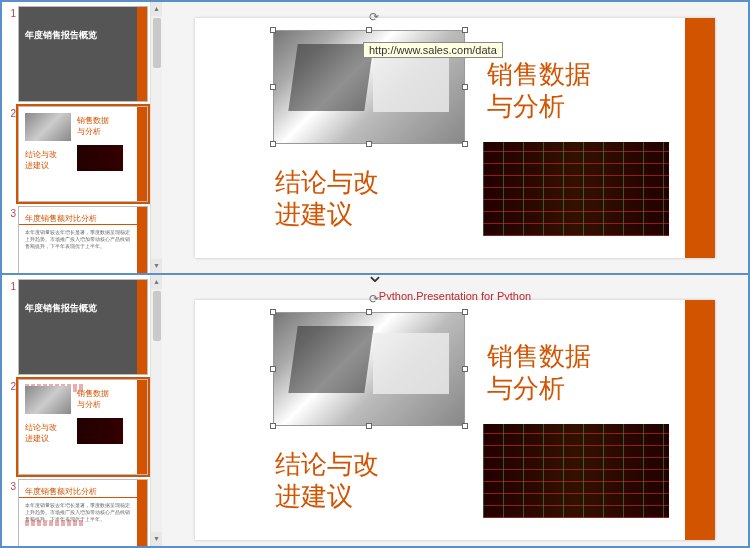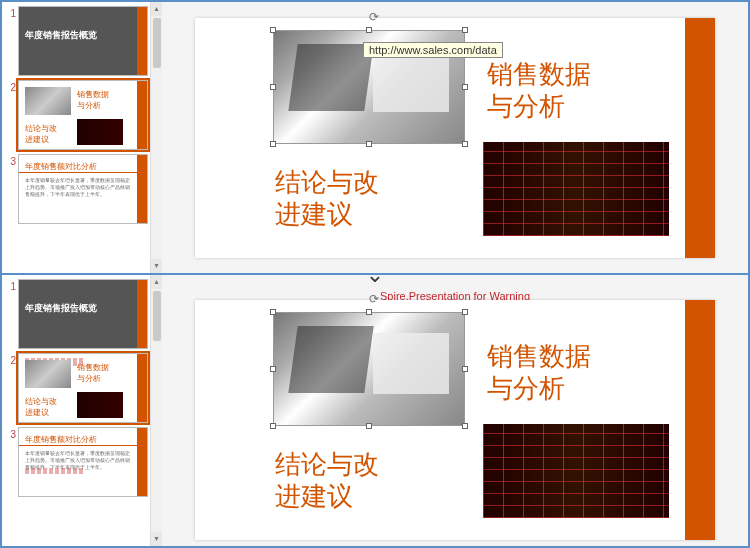--- a/index.html
+++ b/index.html
@@ -8,21 +8,21 @@
   .pane { flex: 1; display: flex; border: 1px solid #5a8fc7; overflow: hidden; position: relative; background: #fff; }
   .divider-arrow { position: absolute; left: 50%; transform: translateX(-50%); top: calc(50% - 12px); z-index: 10; }
   .thumbrail { width: 160px; background: #fff; display: flex; overflow: hidden; }
   .thumbs { flex: 1; padding: 4px 2px 4px 4px; }
   .scrollbar { width: 12px; background: #f0f0f0; display: flex; flex-direction: column; border-left: 1px solid #ddd; }
   .scrollbtn { height: 14px; background: #e8e8e8; color:#777; font-size:8px; line-height:14px; text-align:center; }
   .scrollthumb { width: 8px; margin:2px auto; background:#c9c9c9; border-radius:2px; height:50px; }
   .scrolltrack { flex:1; }
   .thumbrow { display:flex; align-items:flex-start; margin-bottom:4px; }
   .thumbnum { width:12px; font-size:10px; color:#b44; text-align:right; padding-right:2px; padding-top:2px; }
-  .thumb { width: 130px; height: 70px; border:1px solid #bbb; background:#fff; position:relative; overflow:hidden; font-size:7px;padding-left:48px; }
+  .thumb { width: 130px; height: 96px; border:1px solid #bbb; background:#fff; position:relative; overflow:hidden; font-size:7px;padding-left:48px; }
   .thumb.selected { outline: 2px solid #d35400; }
   .thumb .accent { position:absolute; right:0; top:0; width:10px; height:100%; background:#d35400; }
   .thumb1 { background:#555; color:#fff; }
   .thumb1 .t1title { position:absolute; left:6px; top:22px; font-size:9px; font-weight:bold; }
   .thumb2 .mini-img1 { position:absolute; left:6px; top:6px; width:46px; height:28px; background:linear-gradient(135deg,#888,#ccc,#888); }
   .thumb2 .mini-txt1 { position:absolute; left:58px; top:8px; color:#d35400; font-size:8px; }
   .thumb2 .mini-txt2 { position:absolute; left:6px; top:42px; color:#d35400; font-size:8px; }
   .thumb2 .mini-img2 { position:absolute; left:58px; top:38px; width:46px; height:26px; background:linear-gradient(90deg,#200,#300); }
   .thumb2b .wavy { position:absolute; left:6px; top:4px; width:60px; height:8px; background:repeating-linear-gradient(90deg,#c33 0 4px,#fff 4px 6px); opacity:.4;}
   .thumb3 .t3title { position:absolute; left:6px; top:6px; color:#d35400; font-size:8px; font-weight:normal; }
@@ -167,21 +167,21 @@
         <div class="scrollbtn">▴</div>
         <div class="scrollthumb"></div>
         <div class="scrolltrack"></div>
         <div class="scrollbtn">▾</div>
       </div>
     </div>
 
     <div class="editor">
       <div class="evalwarn">
         <br>
-        <span>Spire.Presentation for Warning</span>
+        <span>Python.Presentation for Python</span>
       </div>
       <div class="slide" style="margin-top:18px;">
         <div class="bigaccent"></div>
 
         <div class="rotate-handle">⟳</div>
         <div class="selbox" style="left:78px; top:12px; width:192px; height:114px;">
           <div class="photo1" style="left:0;top:0;right:0;bottom:0;"></div>
           <div class="selhandle h-tl"></div>
           <div class="selhandle h-tr"></div>
           <div class="selhandle h-bl"></div>

